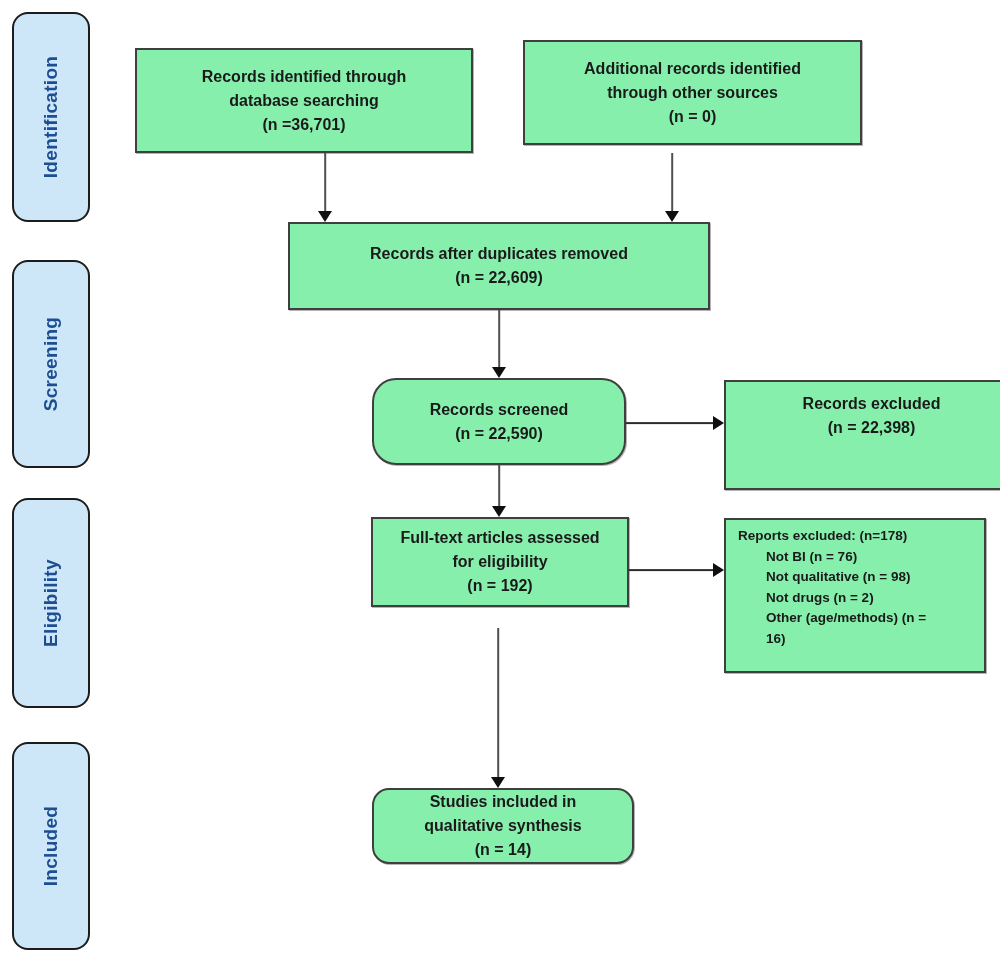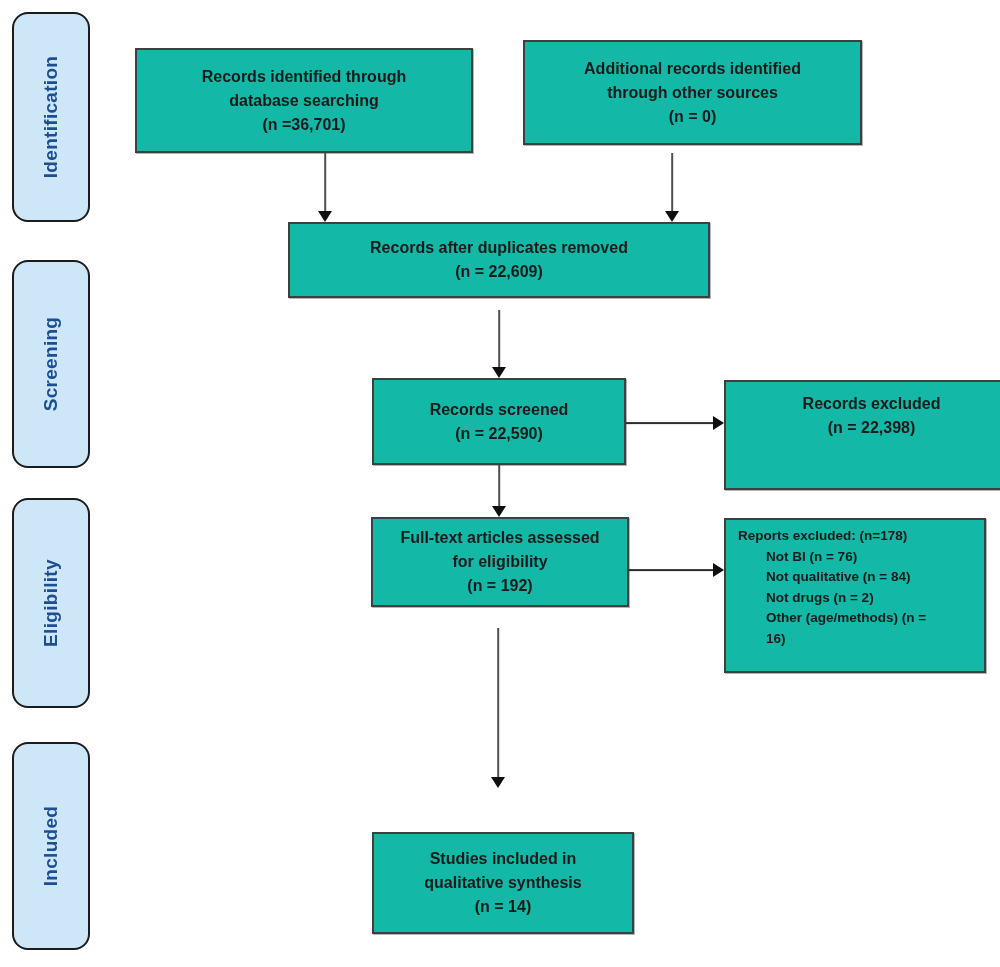--- a/index.html
+++ b/index.html
@@ -19,40 +19,40 @@
     transform:rotate(-90deg); white-space:nowrap;
     color:#1d4e91; font-size:19px; font-weight:600; letter-spacing:0.3px;
   }
   .band-identification { top:12px;  height:210px; }
   .band-screening      { top:260px; height:208px; }
   .band-eligibility    { top:498px; height:210px; }
   .band-included       { top:742px; height:208px; }
 
   
   .fbox {
-    position:absolute; background:#14b8a6;
+    position:absolute; background:#86efac;
     border:2px solid #3f3f3f; box-sizing:border-box;
     box-shadow:1px 1px 0 rgba(90,90,90,0.45);
     display:flex; align-items:center; justify-content:center;
     text-align:center; font-size:16px; line-height:24px; font-weight:600;
   }
   .fbox .box-text { white-space:pre-line; }
 
   .box-identified-db    { left:135px; top:48px;  width:338px; height:105px; }
   .box-identified-other { left:523px; top:40px;  width:339px; height:105px; }
-  .box-after-duplicates { left:288px; top:222px; width:422px; height:76px; }
-  .box-screened         { left:372px; top:378px; width:254px; height:87px; }
+  .box-after-duplicates { left:288px; top:222px; width:422px; height:88px; }
+  .box-screened         { left:372px; top:378px; width:254px; height:87px;border-radius:24px; }
   .box-records-excluded { left:724px; top:380px; width:295px; height:110px;
                           align-items:flex-start; padding-top:10px; }
   .box-fulltext         { left:371px; top:517px; width:258px; height:90px; }
   .box-reports-excluded { left:724px; top:518px; width:262px; height:155px;
                           align-items:flex-start; justify-content:flex-start;
                           text-align:left; font-size:13.5px; line-height:20.5px;
                           font-weight:600; padding:6px 8px 0 12px; }
-  .box-included         { left:372px; top:832px; width:262px; height:102px; }
+  .box-included         { left:372px; top:788px; width:262px; height:76px;border-radius:17px; }
 
   .reports-items { padding-left:28px; }
   .reports-item  { white-space:pre-line; }
 
   
   .varrow { position:absolute; width:14px; }
   .varrow .arrow-shaft {
     position:absolute; left:50%; transform:translateX(-50%);
     top:0; bottom:9px; width:1.6px; background:#4f4f4f;
   }
@@ -131,21 +131,21 @@
     <div class="box-text">Full-text articles assessed
 for eligibility
 (n = 192)</div>
   </div>
 
   <div class="fbox box-reports-excluded">
     <div>
       <div class="reports-title">Reports excluded: (n=178)</div>
       <div class="reports-items">
         <div class="reports-item">Not BI (n = 76)</div>
-        <div class="reports-item">Not qualitative (n = 84)</div>
+        <div class="reports-item">Not qualitative (n = 98)</div>
         <div class="reports-item">Not drugs (n = 2)</div>
         <div class="reports-item">Other (age/methods) (n =
 16)</div>
       </div>
     </div>
   </div>
 
   <div class="fbox box-included">
     <div class="box-text">Studies included in
 qualitative synthesis

